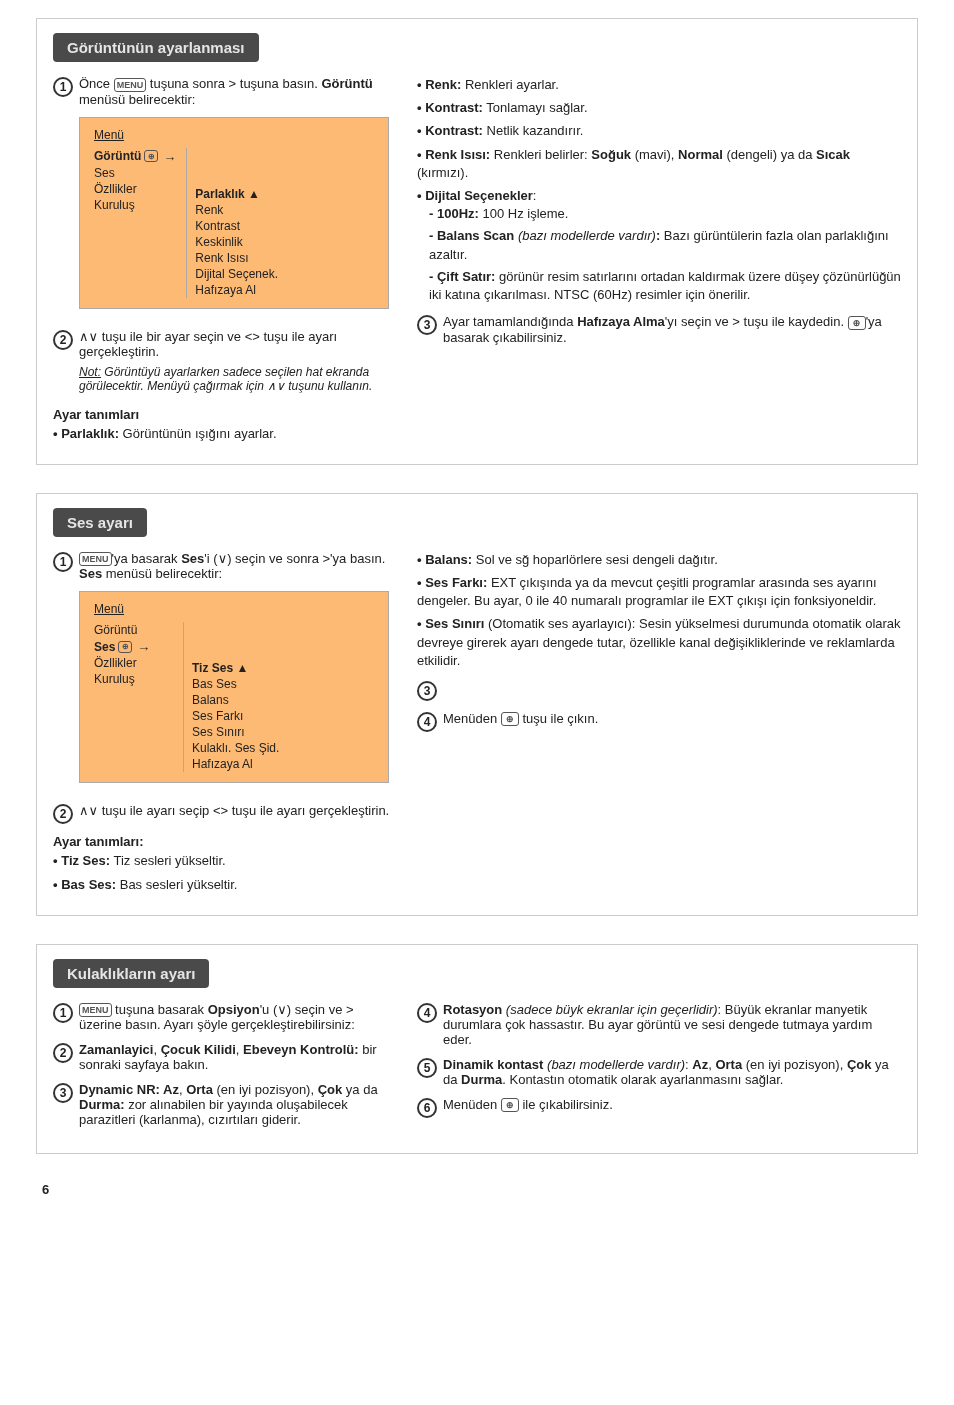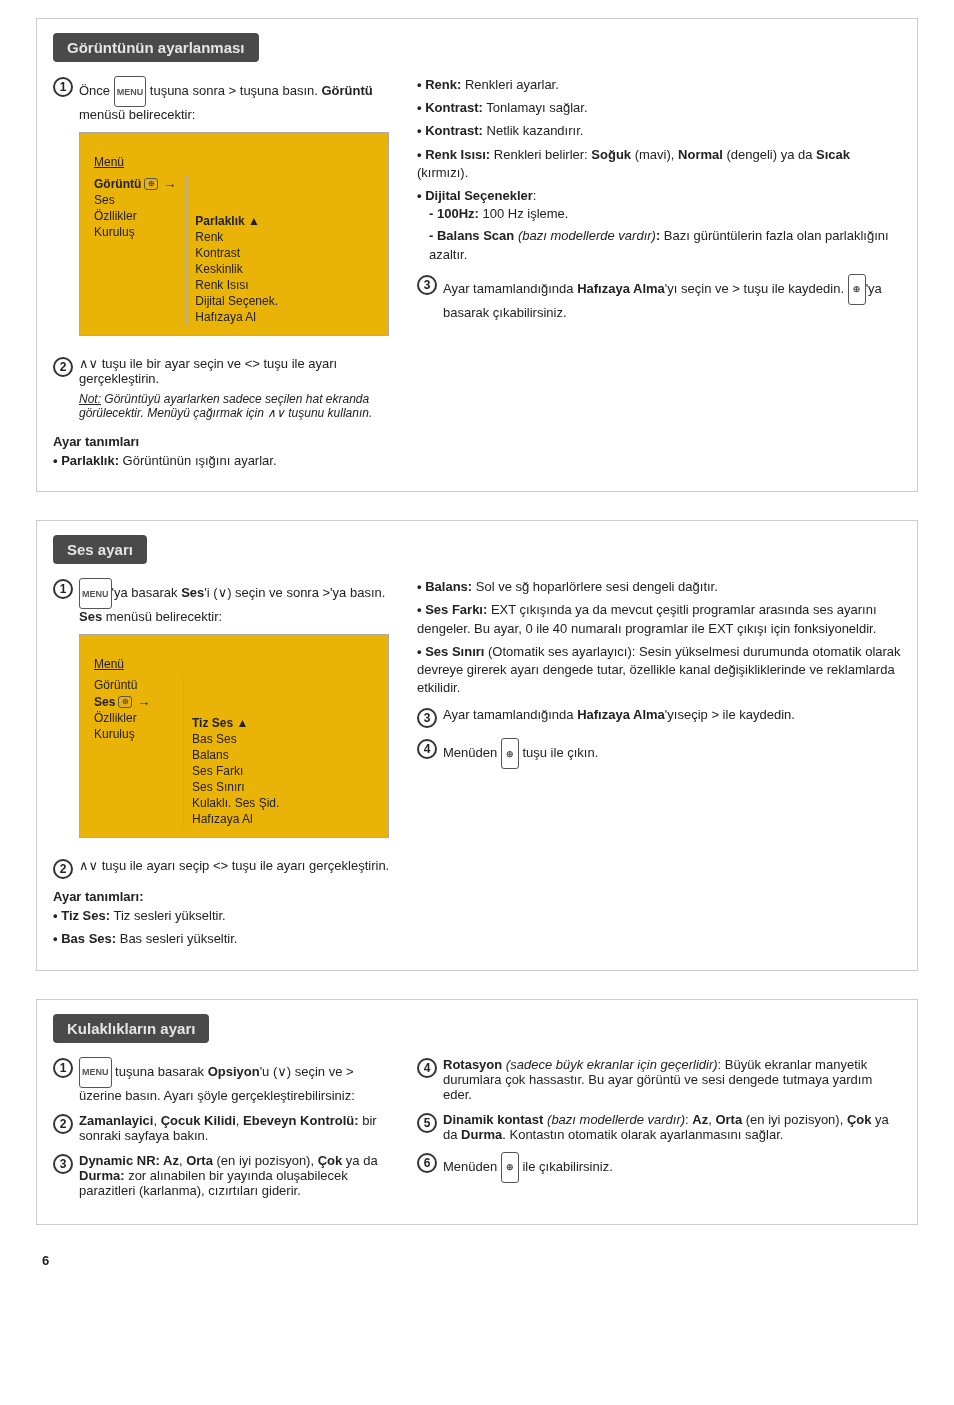--- a/index.html
+++ b/index.html
@@ -65,25 +65,25 @@
       color: #222;
       margin-top: 1px;
     }
     .step-content {
       flex: 1;
     }
 
     
     .menu-diagram {
       border: 1px solid #aaa;
-      padding: 22px 14px 10px 14px;
+      padding: 10px 14px 10px 14px;
       margin: 10px 0 10px 0;
       width: 310px;
       font-size: 12px;
-      background: #eab308;
+      background: #fdba74;
       position: relative;
     }
     .menu-title {
       font-size: 12px;
       margin-bottom: 6px;
       text-decoration: underline;
     }
     .menu-inner {
       display: flex;
       gap: 0px;
@@ -174,21 +174,21 @@
     
     .menu-icon {
       display: inline-flex;
       align-items: center;
       justify-content: center;
       border: 1.5px solid #555;
       border-radius: 3px;
       font-size: 9px;
       padding: 0 2px;
       min-width: 18px;
-      height: 31px;
+      height: 14px;
       font-style: normal;
       vertical-align: middle;
       color: #555;
       font-weight: bold;
     }
 
     
     .page-num {
       font-size: 13px;
       font-weight: bold;
@@ -256,20 +256,21 @@
       <div class="col-right">
         <ul class="bullet-list">
           <li><b>Renk:</b> Renkleri ayarlar.</li>
           <li><b>Kontrast:</b> Tonlamayı sağlar.</li>
           <li><b>Kontrast:</b> Netlik kazandırır.</li>
           <li><b>Renk Isısı:</b> Renkleri belirler: <b>Soğuk</b> (mavi), <b>Normal</b> (dengeli) ya da <b>Sıcak</b> (kırmızı).</li>
           <li><b>Dijital Seçenekler</b>:
             <ul class="dash-list sub-indent">
               <li><b>100Hz:</b> 100 Hz işleme.</li>
               <li><b>Balans Scan</b> <i>(bazı modellerde vardır)</i><b>:</b> Bazı gürüntülerin fazla olan parlaklığını azaltır.</li>
+              <li><b>Çift Satır:</b> görünür resim satırlarını ortadan kaldırmak üzere düşey çözünürlüğün iki katına çıkarılması. NTSC (60Hz) resimler için önerilir.</li>
             </ul>
           </li>
         </ul>
 
         <div class="step" style="margin-top:10px;">
           <div class="step-circle">3</div>
           <div class="step-content">
             <span>Ayar tamamlandığında <b>Hafızaya Alma</b>'yı seçin ve &gt; tuşu ile kaydedin. <span class="menu-icon">⊕</span>'ya basarak çıkabilirsiniz.</span>
           </div>
         </div>
@@ -325,23 +326,20 @@
       </div>
       <div class="col-right">
         <ul class="bullet-list">
           <li><b>Balans:</b> Sol ve sğ hoparlörlere sesi dengeli dağıtır.</li>
           <li><b>Ses Farkı:</b> EXT çıkışında ya da mevcut çeşitli programlar arasında ses ayarını dengeler. Bu ayar, 0 ile 40 numaralı programlar ile EXT çıkışı için fonksiyoneldir.</li>
           <li><b>Ses Sınırı</b> (Otomatik ses ayarlayıcı): Sesin yükselmesi durumunda otomatik olarak devreye girerek ayarı dengede tutar, özellikle kanal değişikliklerinde ve reklamlarda etkilidir.</li>
         </ul>
 
         <div class="step" style="margin-top:10px;">
           <div class="step-circle">3</div>
-          <div class="step-content">
-            <span>Ayar tamamlandığında <b>Hafızaya Alma</b>'yıseçip &gt; ile kaydedin.</span>
-          </div>
         </div>
 
         <div class="step">
           <div class="step-circle">4</div>
           <div class="step-content">
             <span>Menüden <span class="menu-icon">⊕</span> tuşu ile çıkın.</span>
           </div>
         </div>
       </div>
     </div>

